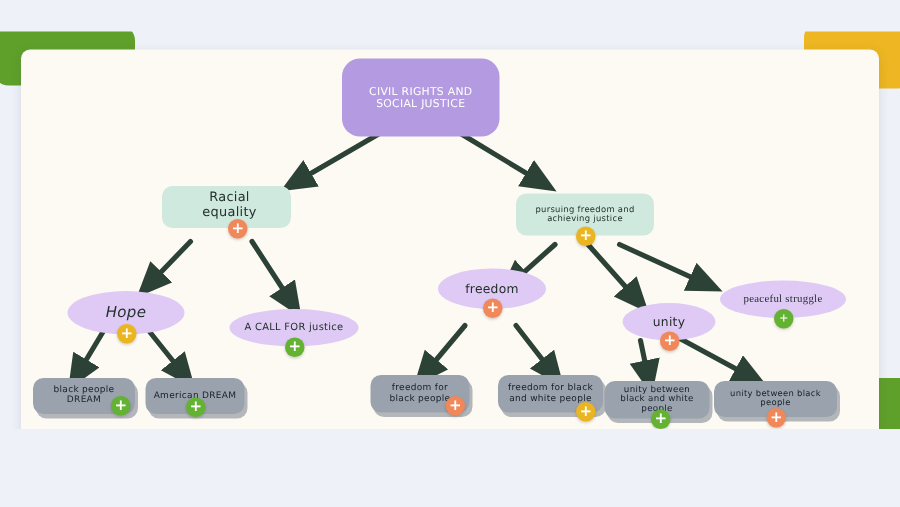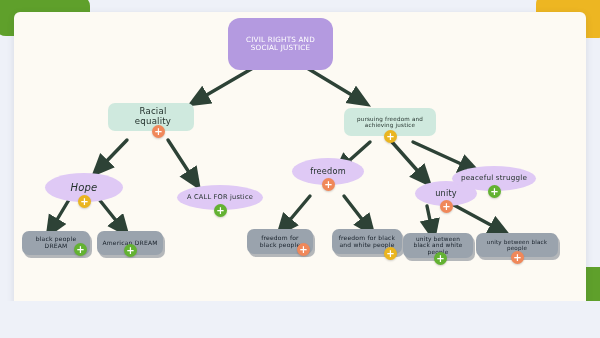--- a/index.html
+++ b/index.html
@@ -2,21 +2,21 @@
 <html><head>
 <meta charset="utf-8">
 <style>
   html,body{margin:0;padding:0;}
   body{
     width:600px;height:338px;overflow:hidden;
     background:#eef1f8;
     font-family:"DejaVu Sans", sans-serif;
     position:relative;
   }
-  #stage{position:absolute;inset:0;width:600px;height:301px;overflow:hidden;}
+  #stage{position:absolute;inset:0;width:600px;height:265px;overflow:hidden;margin-top:21px;}
 
   
   .deco{position:absolute;}
   .deco-green-tl{left:-6px;top:-4px;width:96px;height:40px;background:#5fa02b;border-radius:10px 10px 12px 12px;}
   .deco-yellow-tr{right:-8px;top:-6px;width:72px;height:44px;background:#edb622;border-radius:10px;}
   .deco-orange-bl{left:122px;bottom:-8px;width:100px;height:34px;background:#f0956a;
      clip-path:polygon(6% 0,94% 0,100% 100%,0 100%);}
   .deco-green-br{right:-6px;bottom:-6px;width:82px;height:40px;background:#5fa02b;
      clip-path:polygon(8% 0,100% 0,100% 100%,0 100%);border-radius:0 0 8px 0;}
 
@@ -109,42 +109,42 @@
       </span>
   </div>
 
   <div class="node n-oval" style="left:45px;top:173px;width:78px;height:29px;font-size:10px;font-style:italic;">
     <span class="label">Hope</span>
     <span class="badge b-yellow" style="left:33px;top:22px;">
         <span>+</span>
       </span>
   </div>
 
-  <div class="node n-oval" style="left:177px;top:185px;width:86px;height:25px;font-size:6.6px;">
+  <div class="node n-oval" style="left:153px;top:185px;width:86px;height:25px;font-size:6.6px;">
     <span class="label">A CALL FOR justice</span>
     <span class="badge b-green" style="left:37px;top:19px;">
         <span>+</span>
       </span>
   </div>
 
   <div class="node n-oval" style="left:292px;top:158px;width:72px;height:27px;font-size:8.2px;">
     <span class="label">freedom</span>
     <span class="badge b-orange" style="left:30px;top:20px;">
         <span>+</span>
       </span>
   </div>
 
   <div class="node n-oval" style="left:415px;top:181px;width:62px;height:25px;font-size:8.2px;">
     <span class="label">unity</span>
     <span class="badge b-orange" style="left:25px;top:19px;">
         <span>+</span>
       </span>
   </div>
 
-  <div class="node n-oval" style="left:452px;top:166px;width:84px;height:25px;font-size:7.2px;">
+  <div class="node n-oval" style="left:480px;top:166px;width:84px;height:25px;font-size:7.2px;font-family:Liberation Serif, serif;">
     <span class="label">peaceful struggle</span>
     <span class="badge b-green" style="left:36px;top:19px;">
         <span>+</span>
       </span>
   </div>
 
   <div class="node n-grey" style="left:22px;top:231px;width:68px;height:24px;font-size:6px;">
     <span class="label">black people DREAM</span>
     <span class="badge b-green" style="left:52px;top:12px;">
         <span>+</span>

